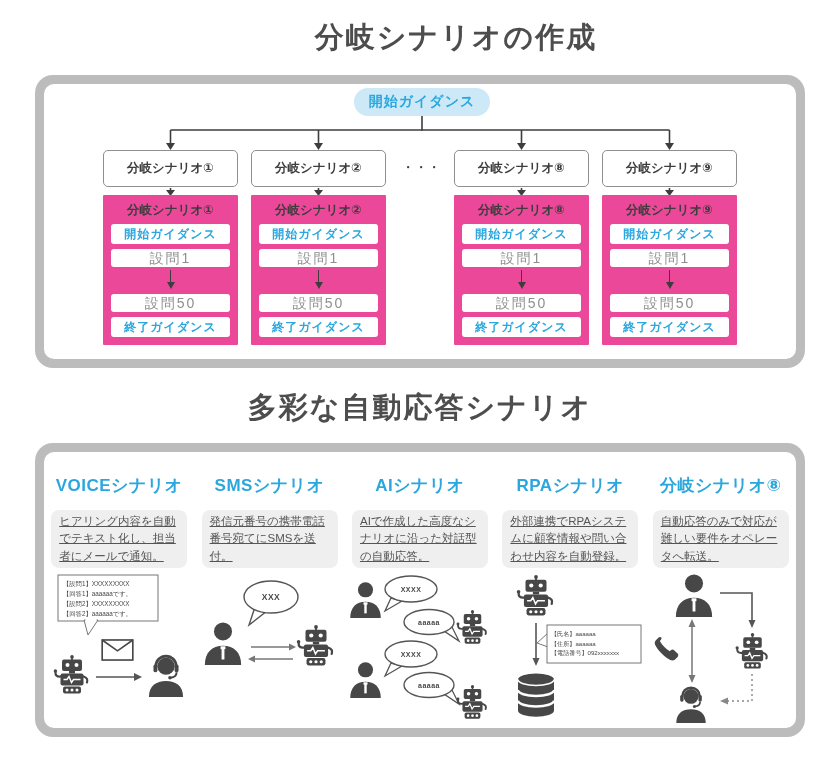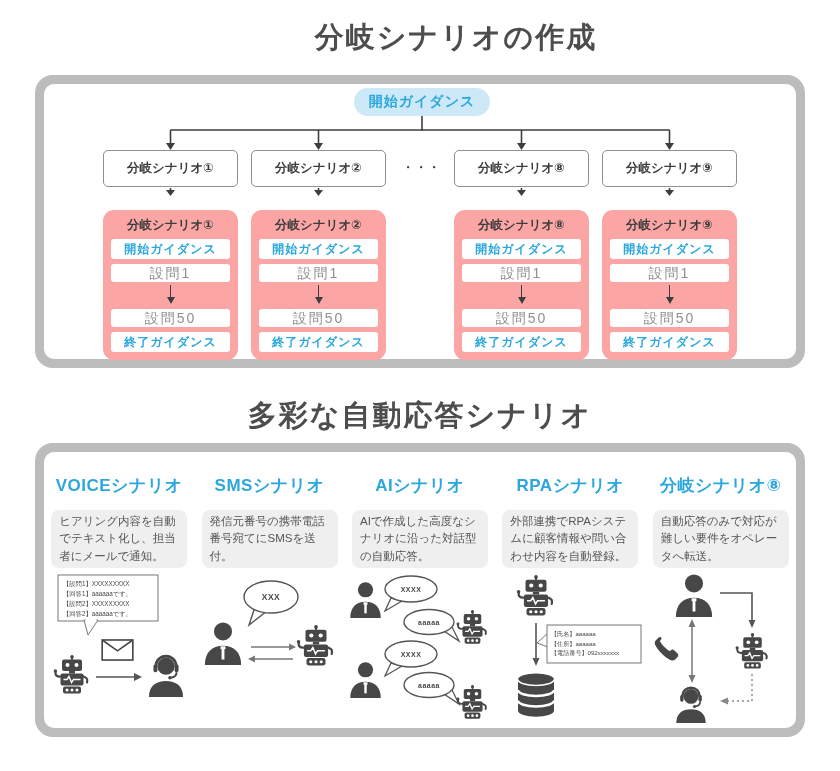--- a/index.html
+++ b/index.html
@@ -5,21 +5,21 @@
   html,body{margin:0;padding:0;}
   body{
     width:840px;height:771px;position:relative;background:#ffffff;
     font-family:"Liberation Sans","DejaVu Sans",sans-serif;overflow:hidden;
   }
   .sec-title{
     position:absolute;left:0;width:840px;text-align:center;margin:0;
     font-size:29px;font-weight:bold;color:#4d4d4d;letter-spacing:2px;
   }
   #title1{top:18px;padding-left:36px;}
-  #title2{top:396px;}
+  #title2{top:388px;}
   .frame{position:absolute;background:#bcbcbc;border-radius:18px;padding:9px;box-sizing:border-box;}
   #frame1{left:35px;top:75px;width:770px;height:293px;}
   #frame2{left:35px;top:443px;width:770px;height:294px;}
   .canvas{position:relative;width:100%;height:100%;background:#ffffff;border-radius:10px;}
   
   .start-pill{
     position:absolute;left:310px;top:4px;width:136px;height:28px;border-radius:14px;
     background:#cde9f8;color:#2BA7DE;font-weight:bold;font-size:14px;letter-spacing:1px;
     display:flex;align-items:center;justify-content:center;
   }
@@ -28,40 +28,40 @@
     position:absolute;left:345px;top:76px;width:66px;text-align:center;
     font-size:11px;font-weight:bold;letter-spacing:2px;color:#3d3d3d;
   }
   .bbox{
     position:absolute;top:66px;width:135px;height:37px;background:#fff;
     border:1px solid #8d9092;border-radius:5px;box-sizing:border-box;
     display:flex;justify-content:center;align-items:center;
     font-size:12.5px;font-weight:bold;color:#3d3d3d;line-height:1.25;text-align:center;
   }
   .panel{
-    position:absolute;top:126px;width:135px;height:150px;background:#fca5a5;border-radius:11px;
+    position:absolute;top:111px;width:135px;height:150px;background:#ec4899;border-radius:1px;
     box-sizing:border-box;display:flex;flex-direction:column;padding:7px 8px 8px;
   }
   .panel-title{text-align:center;font-size:12.5px;font-weight:bold;color:#3d3d3d;}
   .pill{background:#fff;border-radius:3px;text-align:center;margin-top:5px;}
   .pill-blue{color:#2BA7DE;font-weight:bold;font-size:12px;height:20px;line-height:20px;letter-spacing:1px;}
   .pill-gray{color:#8f8f8f;font-size:14px;height:18px;line-height:18px;letter-spacing:2px;}
   .panel-arrow{flex:1;display:flex;flex-direction:column;align-items:center;padding-top:3px;}
   .panel-arrow .stem{width:1.6px;flex:1;background:#3d3d3d;}
   .panel-arrow .head{width:0;height:0;border-left:4.5px solid transparent;border-right:4.5px solid transparent;border-top:7px solid #3d3d3d;}
   
   .c1{left:59px;} .c2{left:207px;} .c3{left:410px;} .c4{left:558px;}
   
   .cols{position:absolute;left:0;top:0;width:752px;height:348px;display:flex;padding-top:22px;box-sizing:border-box;}
   .col{width:20%;display:flex;flex-direction:column;align-items:center;}
   .col-title{font-size:17px;font-weight:bold;color:#2BA7DE;letter-spacing:0.5px;white-space:nowrap;}
   .desc{
     margin-top:13px;width:136px;height:58px;background:#efefef;border-radius:8px;
     padding:6px 8px;box-sizing:border-box;font-size:11.5px;line-height:1.5;color:#555;
-    display:flex;align-items:center;text-align:left;
+    display:flex;align-items:center;text-align:left;text-decoration:underline;
   }
   .illus{margin-top:5px;width:150px;height:150px;}
   .illus svg{display:block;color:#474747;}
   .note-rect{fill:#ffffff;stroke:#777;stroke-width:1;}
   .nt{font-size:6.3px;fill:#474747;}
   .bt{font-size:7px;fill:#474747;font-weight:bold;text-anchor:middle;letter-spacing:0.5px;}
   .bubble{fill:#ffffff;stroke:#555;stroke-width:1.4;}
   .arrowline{stroke:#555;stroke-width:1.6;fill:none;}
   .arrowline-lt{stroke:#777;stroke-width:1.5;fill:none;}
   .ah{fill:#555;} .ah-lt{fill:#777;}

